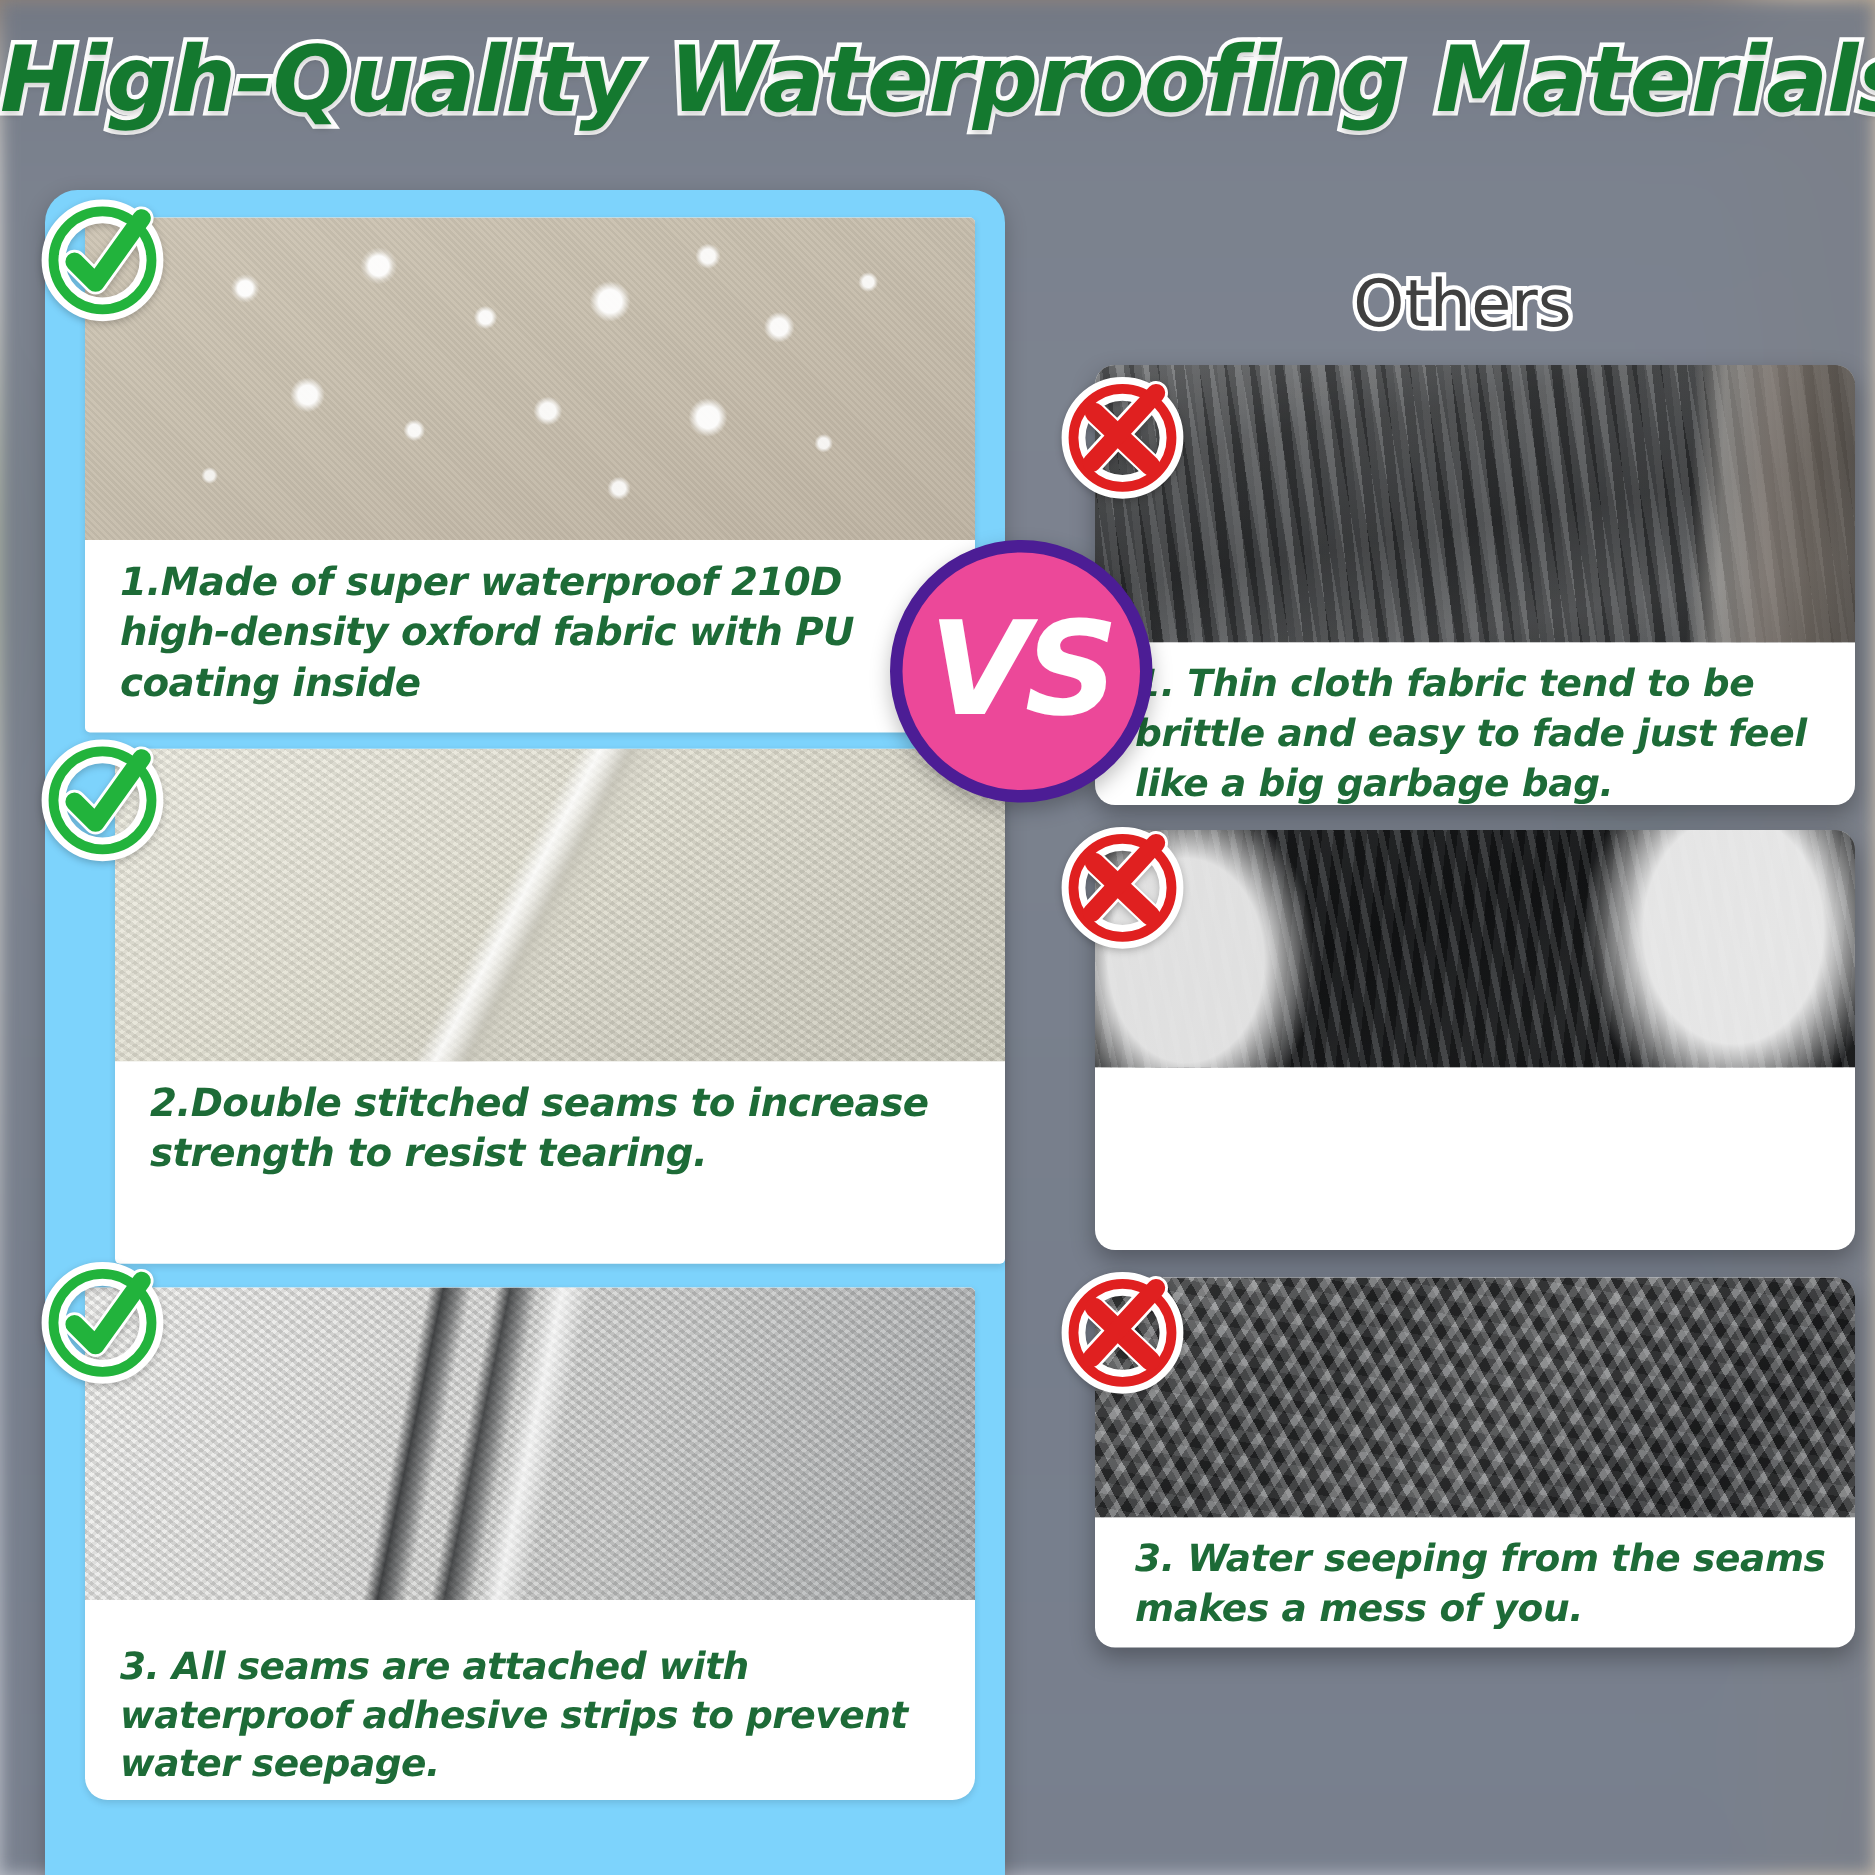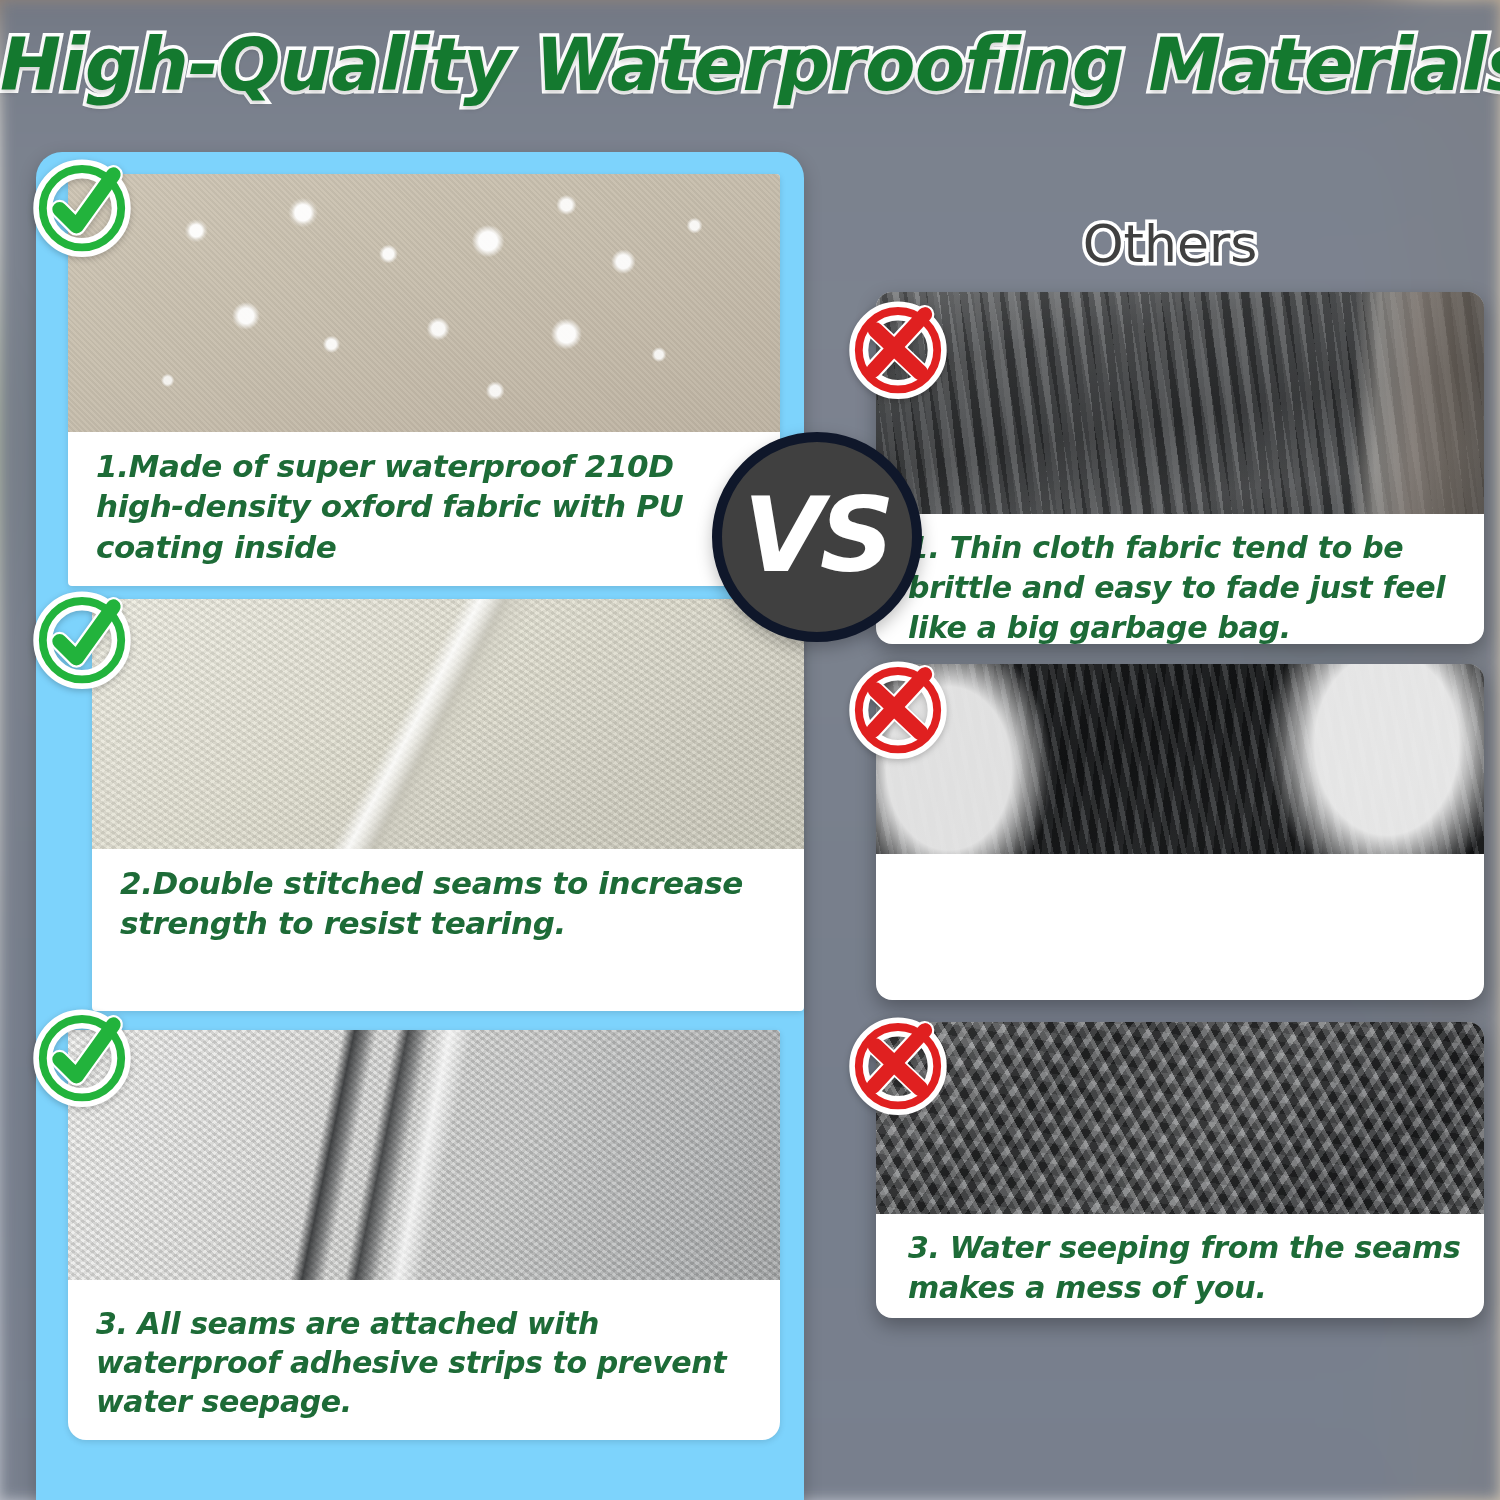--- a/index.html
+++ b/index.html
@@ -122,21 +122,21 @@
   .left-card .caption {
     padding: 14px 22px 10px 28px;
     font-family: "DejaVu Sans", sans-serif;
     font-style: italic;
     font-weight: bold;
     color: #1d6b37;
     font-size: 31px;
     line-height: 1.30;
     letter-spacing: -0.4px;
   }
-  .left-card.c3 .caption { font-size: 30px; padding-top: 24px; }
+  .left-card.c3 .caption { font-size: 30px; padding-top: 34px; }
 
   
   .tex-droplets {
     background:
       radial-gradient(circle 16px at 18% 22%, rgba(255,255,255,.95) 0 38%, rgba(255,255,255,.35) 55%, rgba(255,255,255,0) 72%),
       radial-gradient(circle 20px at 33% 15%, rgba(255,255,255,.95) 0 40%, rgba(255,255,255,.3) 58%, rgba(255,255,255,0) 74%),
       radial-gradient(circle 13px at 45% 31%, rgba(255,255,255,.92) 0 40%, rgba(255,255,255,0) 72%),
       radial-gradient(circle 22px at 59% 26%, rgba(255,255,255,.95) 0 42%, rgba(255,255,255,0) 74%),
       radial-gradient(circle 14px at 70% 12%, rgba(255,255,255,.9) 0 40%, rgba(255,255,255,0) 72%),
       radial-gradient(circle 17px at 78% 34%, rgba(255,255,255,.92) 0 40%, rgba(255,255,255,0) 72%),
@@ -257,22 +257,22 @@
   .xb2  { left: 842px; top: 652px; }
   .xb3  { left: 842px; top: 1008px; }
 
   
   .vs {
     position: absolute;
     z-index: 9;
     left: 712px; top: 432px;
     width: 210px; height: 210px;
     border-radius: 50%;
-    background: #404040;
-    border: 10px solid #0f172a;
+    background: #ec4899;
+    border: 10px solid #4c1d95;
     box-shadow: 0 6px 16px rgba(0,0,0,.25);
     display: flex; align-items: center; justify-content: center;
   }
   .vs span {
     font-family: "DejaVu Sans", sans-serif;
     font-weight: bold;
     font-style: italic;
     font-size: 104px;
     color: #ffffff;
     letter-spacing: -4px;

